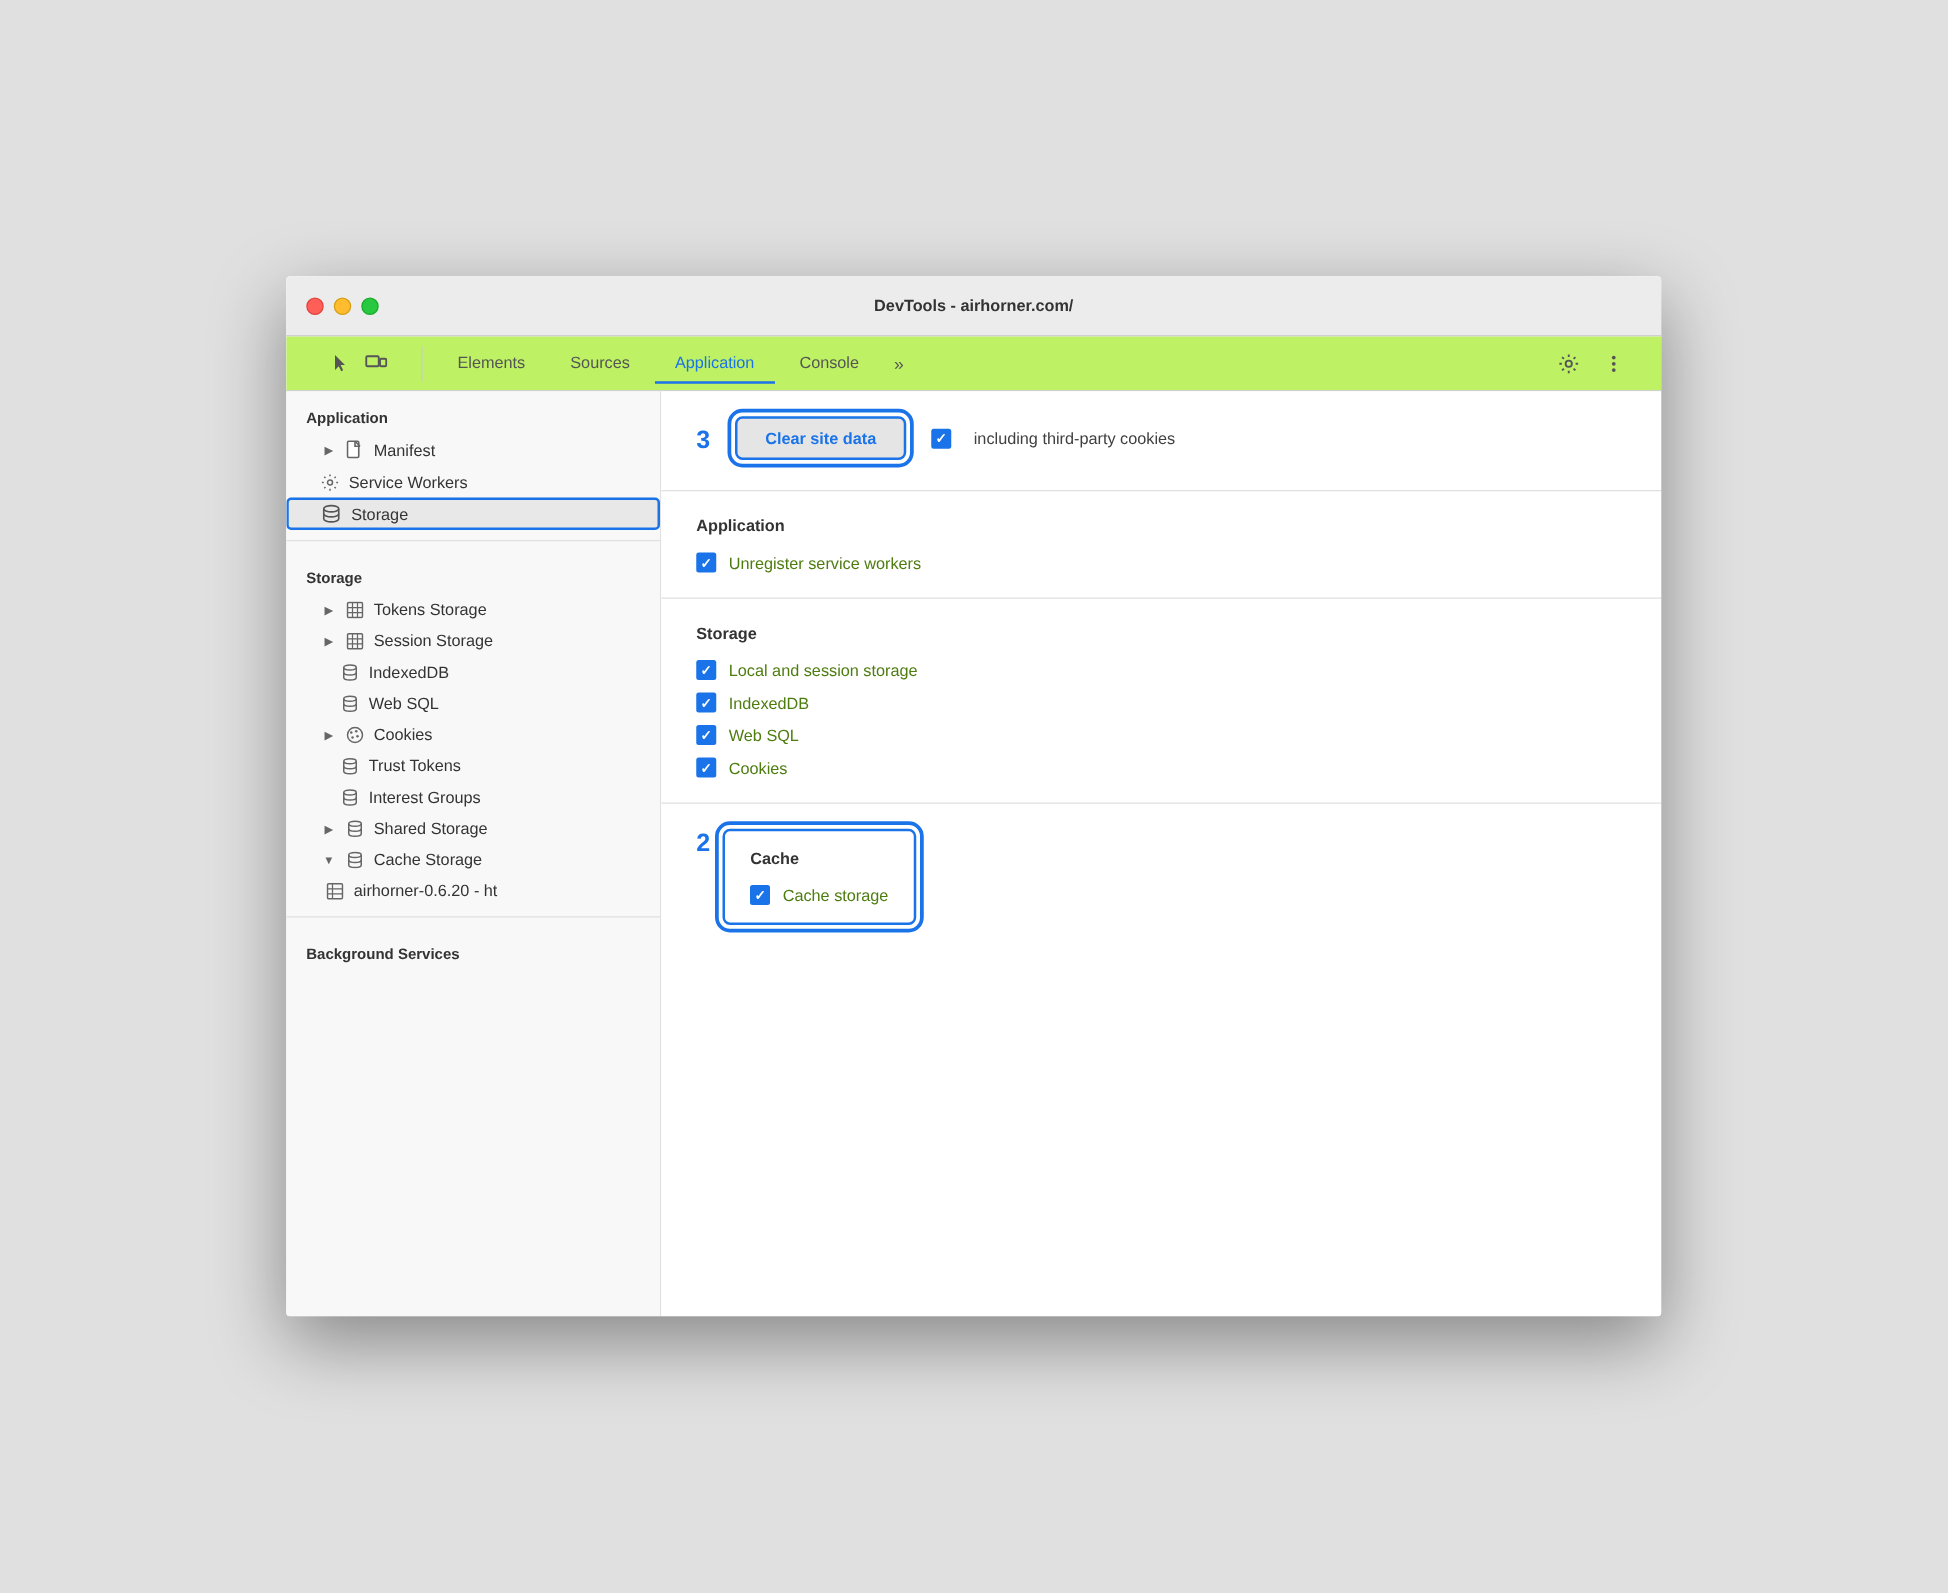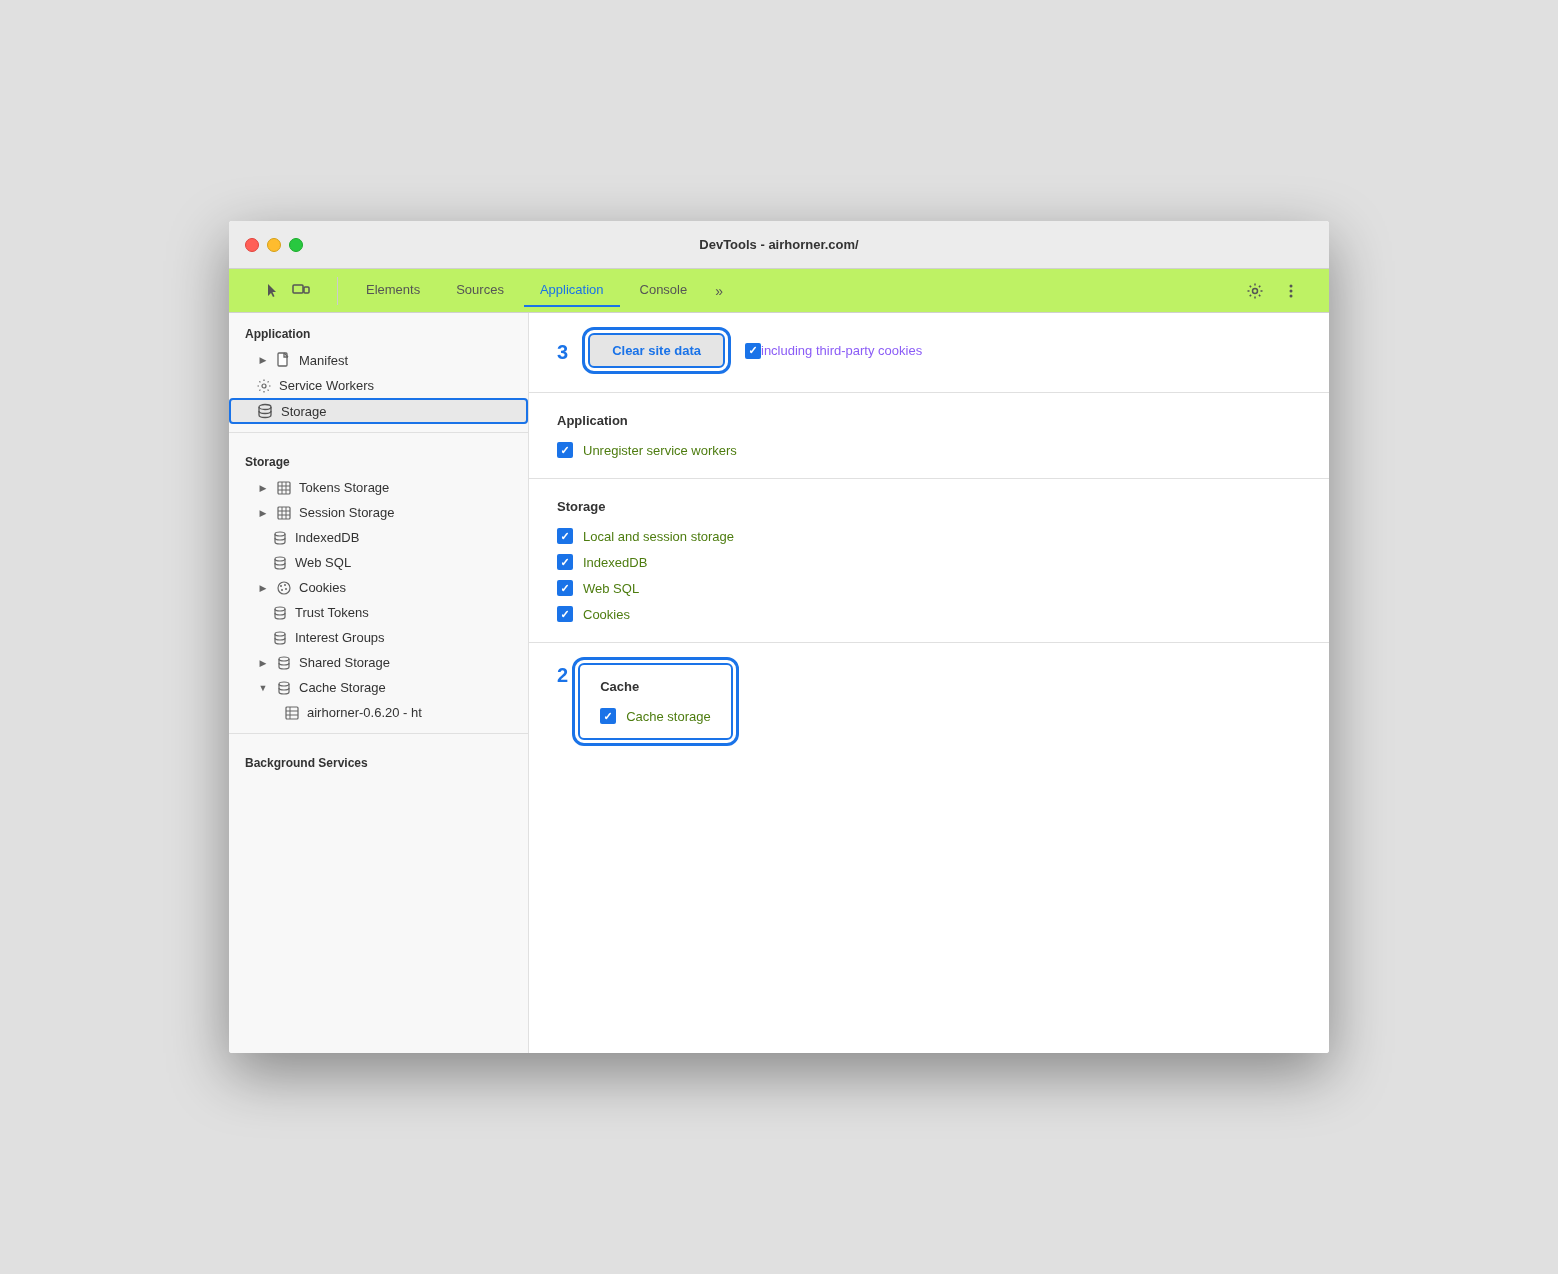--- a/index.html
+++ b/index.html
@@ -147,21 +147,21 @@
       font-size: 13px;
     }
     .sidebar-item.selected {
       background: #e8e8e8;
       outline: 2px solid #1a73e8;
       outline-offset: -2px;
       border-radius: 4px;
     }
     .sidebar-item.indent1 { padding-left: 28px; }
     .sidebar-item.indent2 { padding-left: 44px; }
-    .sidebar-item.indent3 { padding-left: 56px; }
+    .sidebar-item.indent3 { padding-left: 32px; }
     .arrow {
       width: 12px;
       height: 12px;
       display: inline-flex;
       align-items: center;
       justify-content: center;
       font-size: 9px;
       color: #666;
       flex-shrink: 0;
     }
@@ -198,23 +198,23 @@
       background: #e5e5e5;
       border: 2.5px solid #1a73e8;
       border-radius: 6px;
       cursor: pointer;
       outline: 3px solid #1a73e8;
       outline-offset: 3px;
     }
     .third-party-row {
       display: flex;
       align-items: center;
-      gap: 0;
-      font-size: 13px;
-      color: #8b5cf6;
+      gap: 18px;
+      font-size: 13px;
+      color: #404040;
     }
     .section-heading {
       font-size: 13px;
       font-weight: 700;
       color: #333;
       margin-bottom: 14px;
     }
     .check-row {
       display: flex;
       align-items: center;

